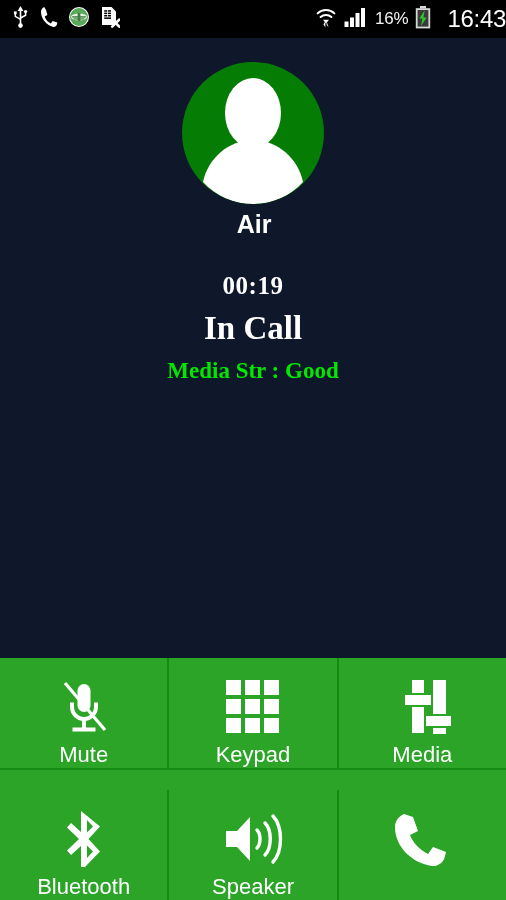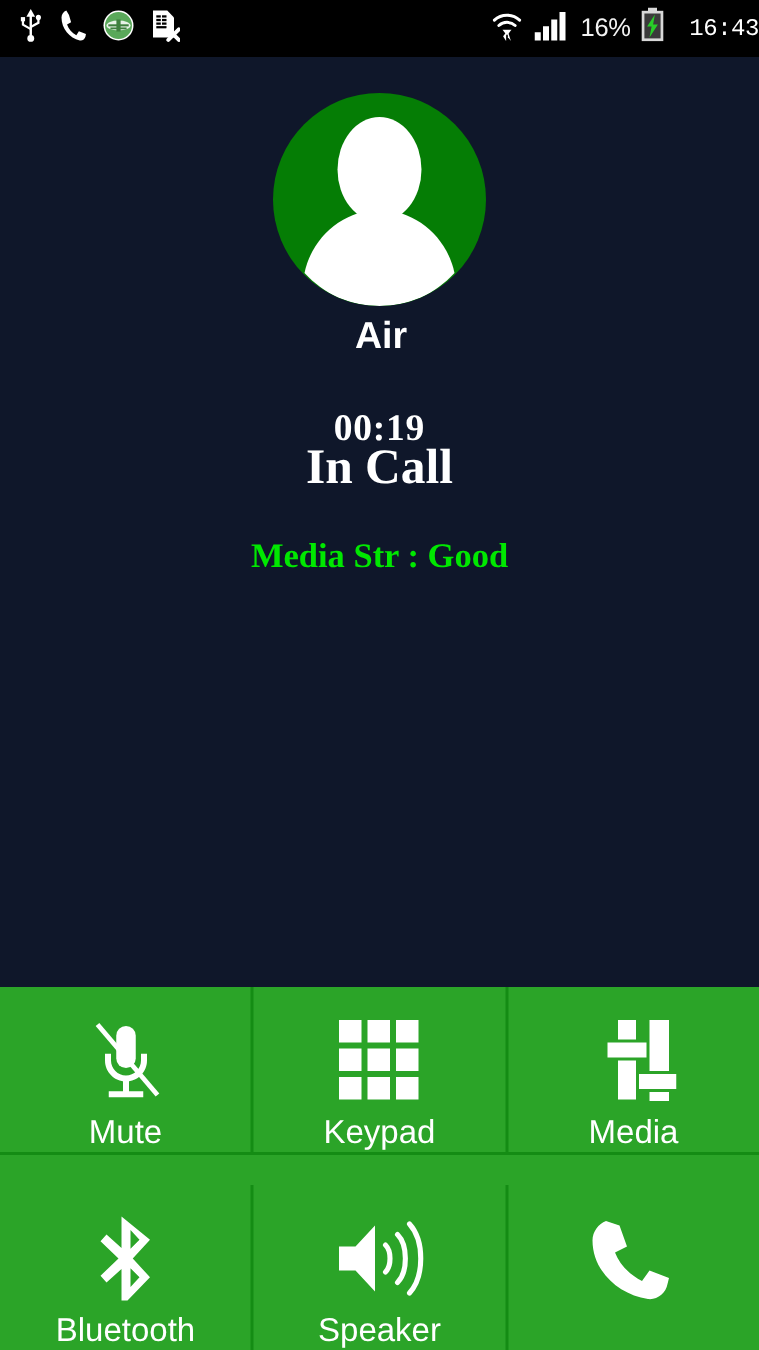--- a/index.html
+++ b/index.html
@@ -43,24 +43,24 @@
   }
   .sb-icon { display: block; }
   #battery-pct {
     color: #f2f2f2;
     font-size: 17px;
     letter-spacing: -0.2px;
     font-family: "Liberation Sans", sans-serif;
   }
   #clock {
     color: #ffffff;
-    font-size: 16px;
+    font-size: 24px;
     letter-spacing: -0.3px;
     padding-left: 4px;
-    font-family: Liberation Mono, monospace;
+    font-family: Liberation Sans, sans-serif;
   }
 
   
   #call-area {
     position: absolute;
     left: 0; top: 38px;
     width: 506px;
     height: 620px;
   }
   #avatar {
@@ -89,21 +89,21 @@
     width: 506px;
     text-align: center;
     color: #ffffff;
     font-size: 25px;
     font-weight: bold;
     letter-spacing: 0.5px;
     font-family: Liberation Serif, serif;
   }
   #call-state {
     position: absolute;
-    left: 0; top: 256px;
+    left: 0; top: 272px;
     width: 506px;
     text-align: center;
     color: #ffffff;
     font-size: 33px;
     font-weight: bold;
     font-family: "Liberation Serif", serif;
   }
   #signal-strength {
     position: absolute;
     left: 0; top: 320px;

